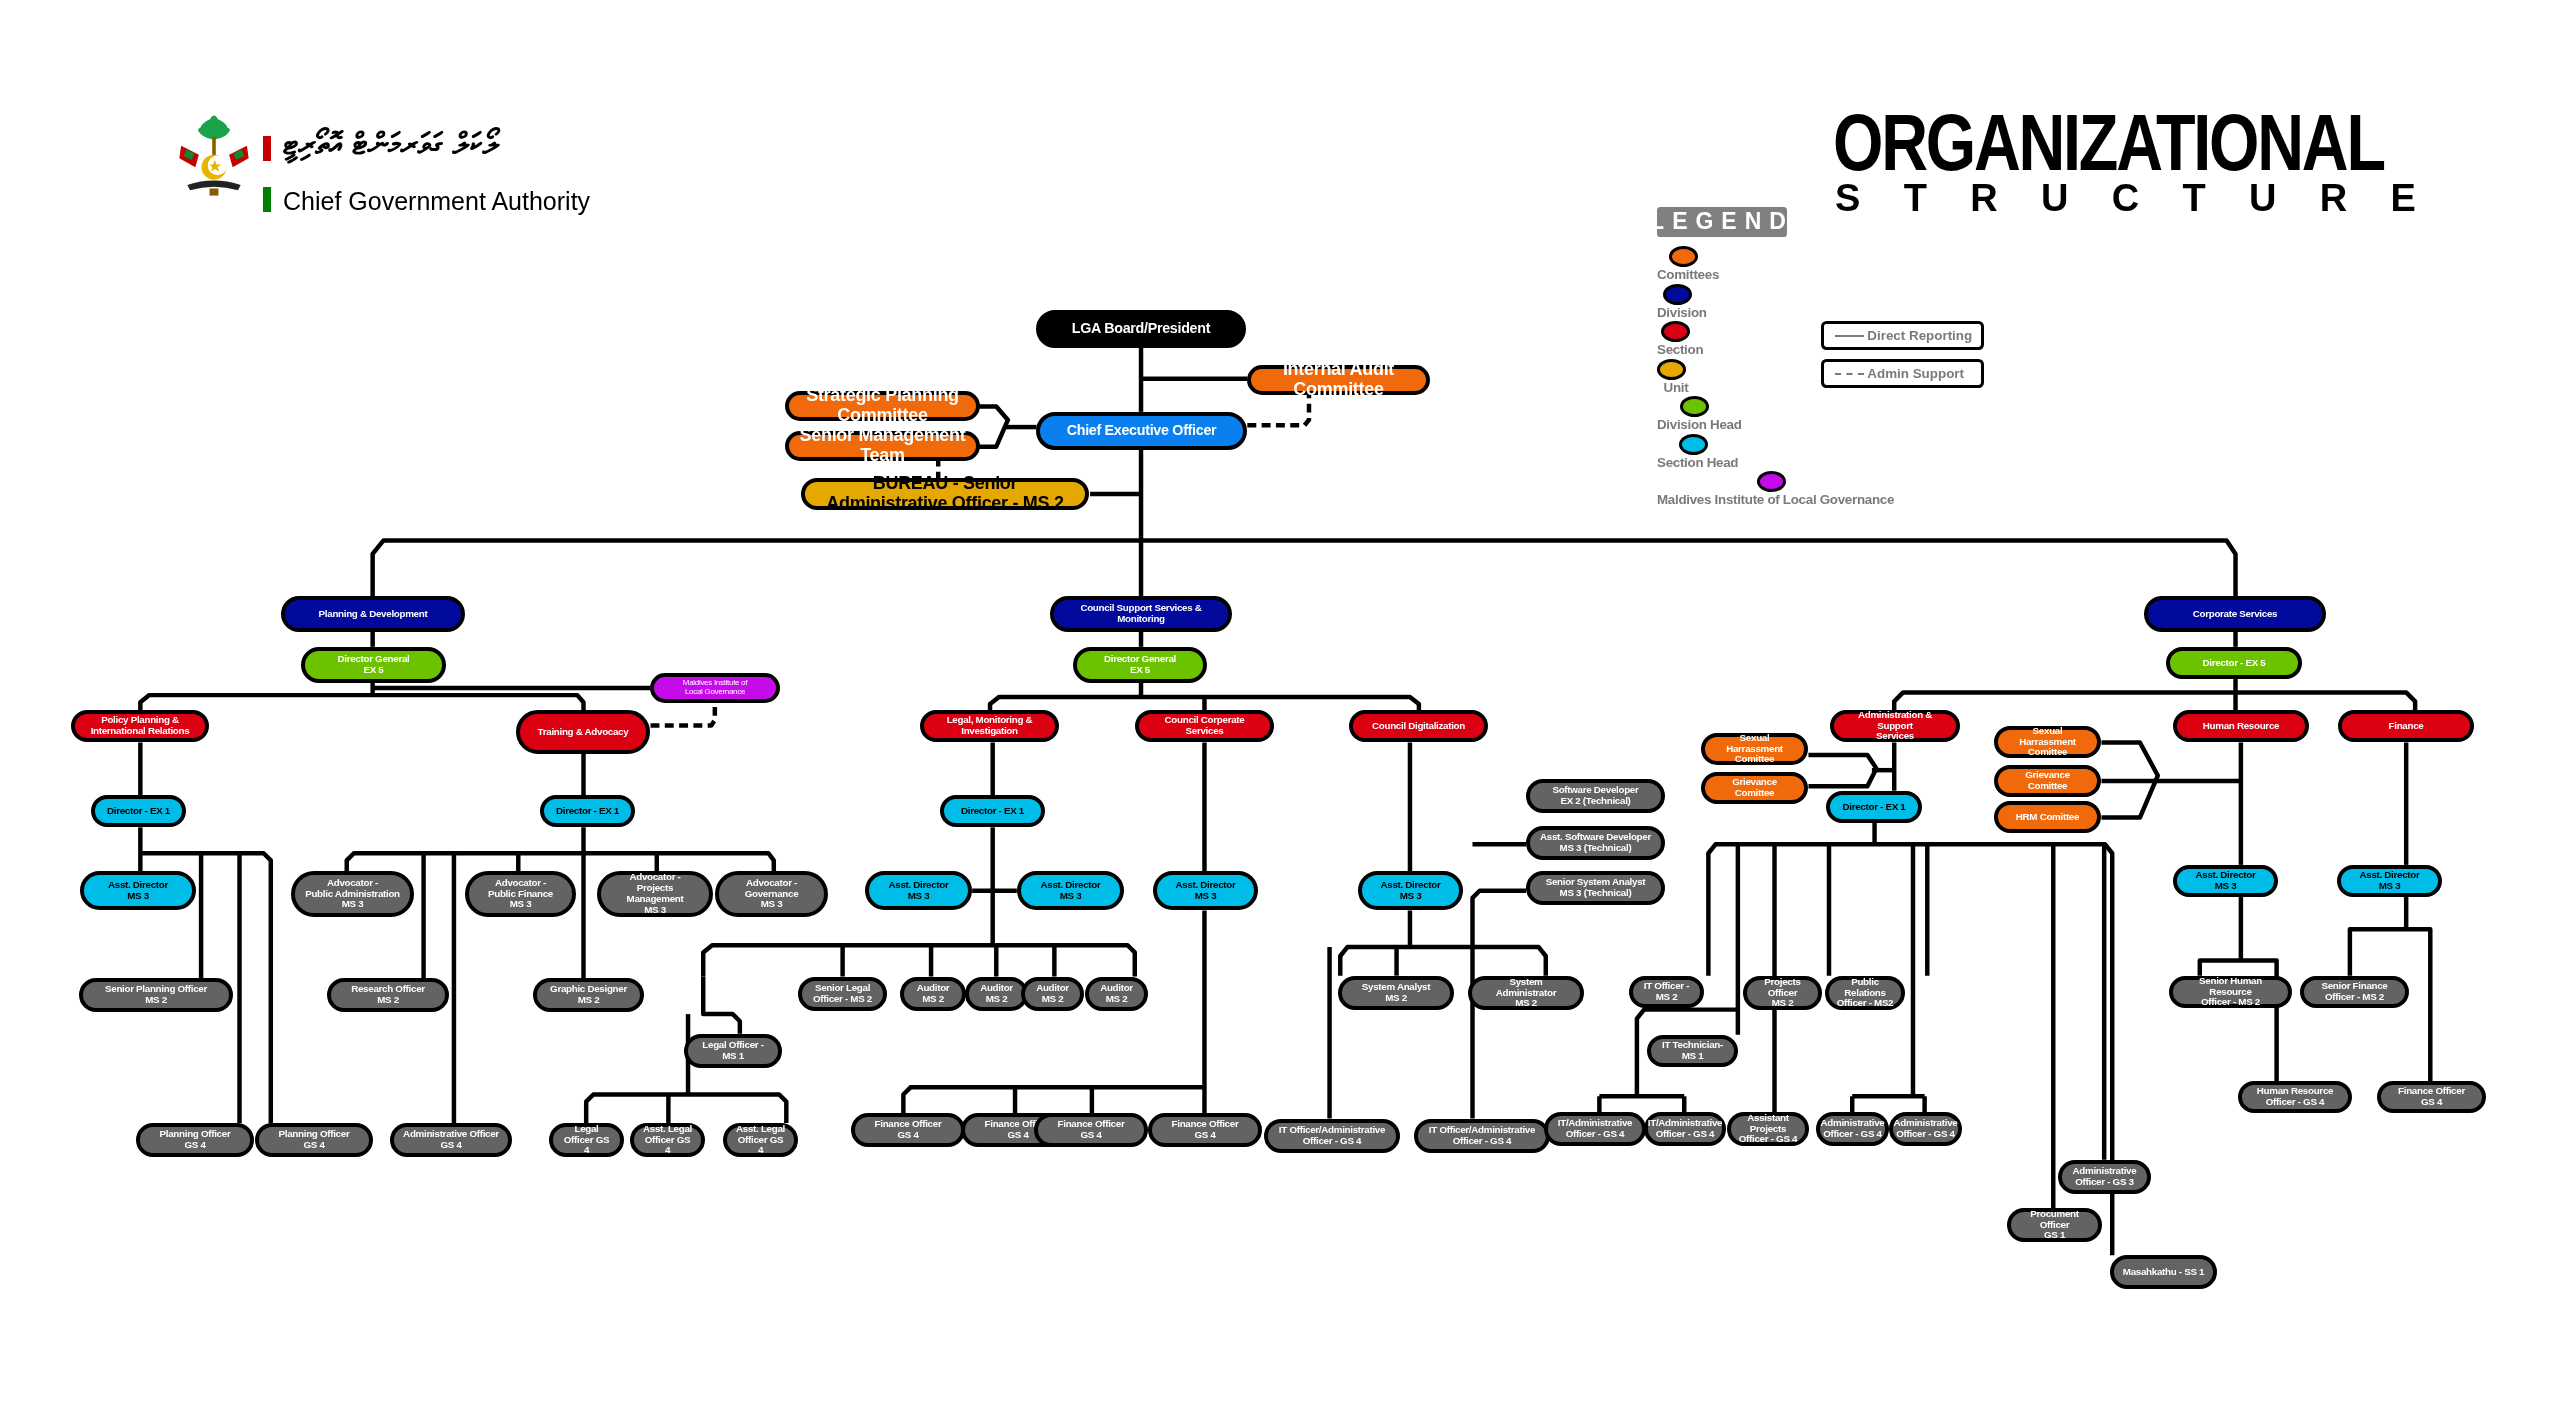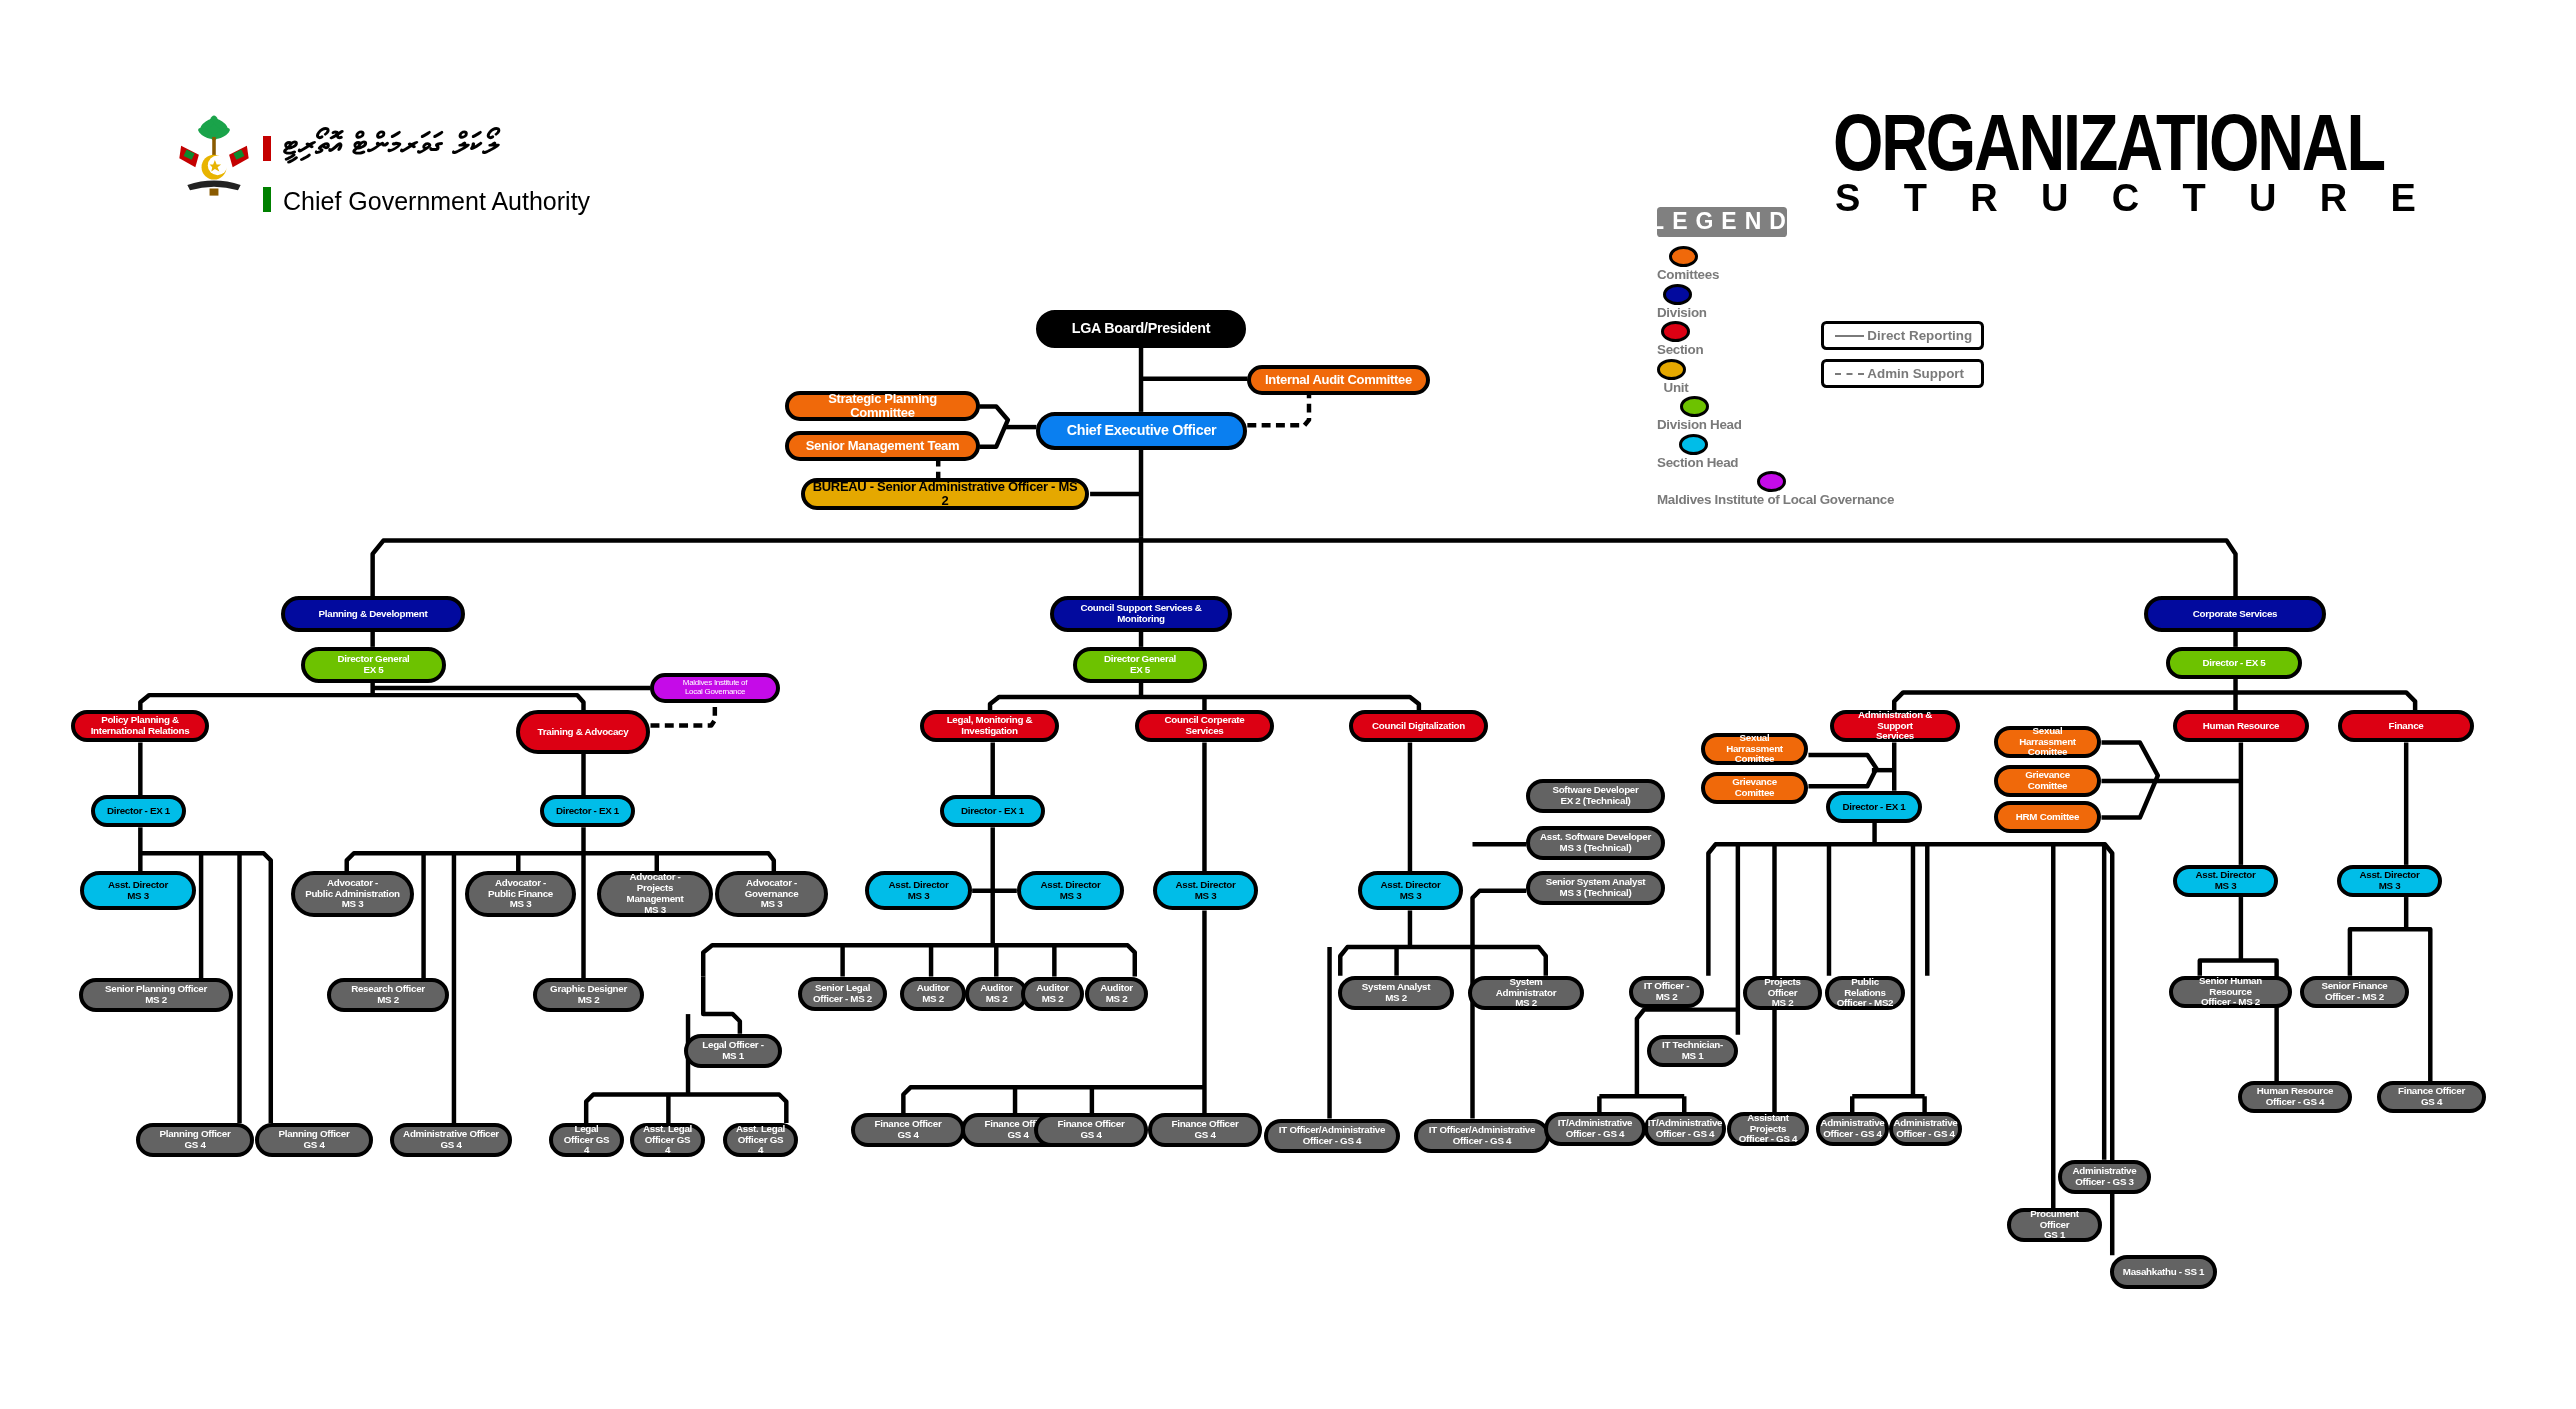--- a/index.html
+++ b/index.html
@@ -6,21 +6,21 @@
   body { width:2576px; height:1409px; position:relative; overflow:hidden; font-family:"Liberation Sans", sans-serif; }
   #canvas { position:absolute; left:0; top:0; width:2576px; height:1409px; }
   #lines { position:absolute; left:0; top:0; width:2576px; height:1409px; }
   .node {
     position:absolute; box-sizing:border-box; border:4.5px solid #000; border-radius:893px;
     display:flex; align-items:center; justify-content:center; text-align:center;
     color:#fff; font-family:"Liberation Sans", sans-serif; font-weight:bold; font-size:9.8px;
     line-height:1.1; padding:0 7.1px; white-space:pre-line; letter-spacing:-0.3px; cursor:pointer;
   }
   .node.big { font-size:14.3px; }
-  .node.med { font-size:13px; }
+  .node.med { font-size:18px; }
   .node.tiny { font-size:8px; font-weight:normal; }
   .node.k-board { background:#000; }
   .node.k-ceo { background:#0a7ff0; }
   .node.k-committee { background:#f0690a; }
   .node.k-unit { background:#e5a800; color:#000; }
   .node.k-division { background:#020a9e; }
   .node.k-divhead { background:#6dc200; }
   .node.k-section { background:#dc0013; }
   .node.k-sechead { background:#00bde8; color:#000; }
   .node.k-staff { background:#636363; }

